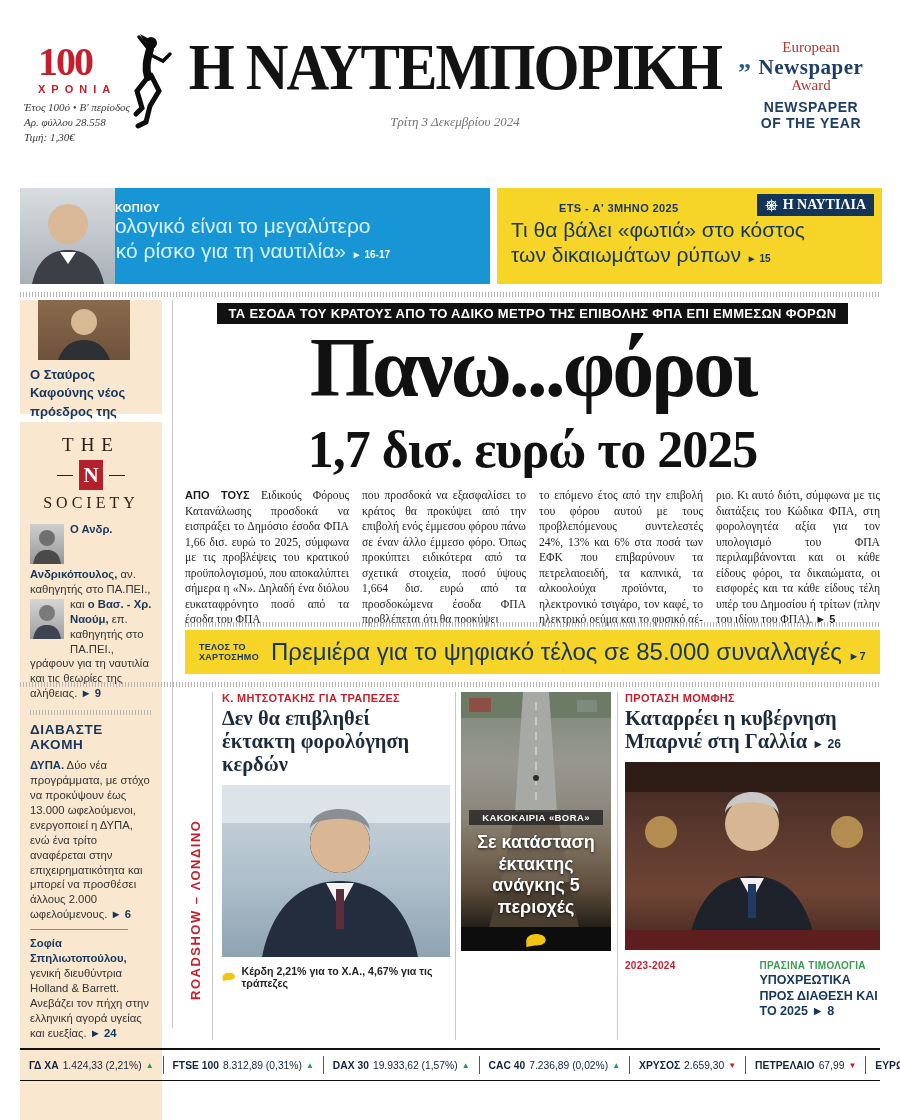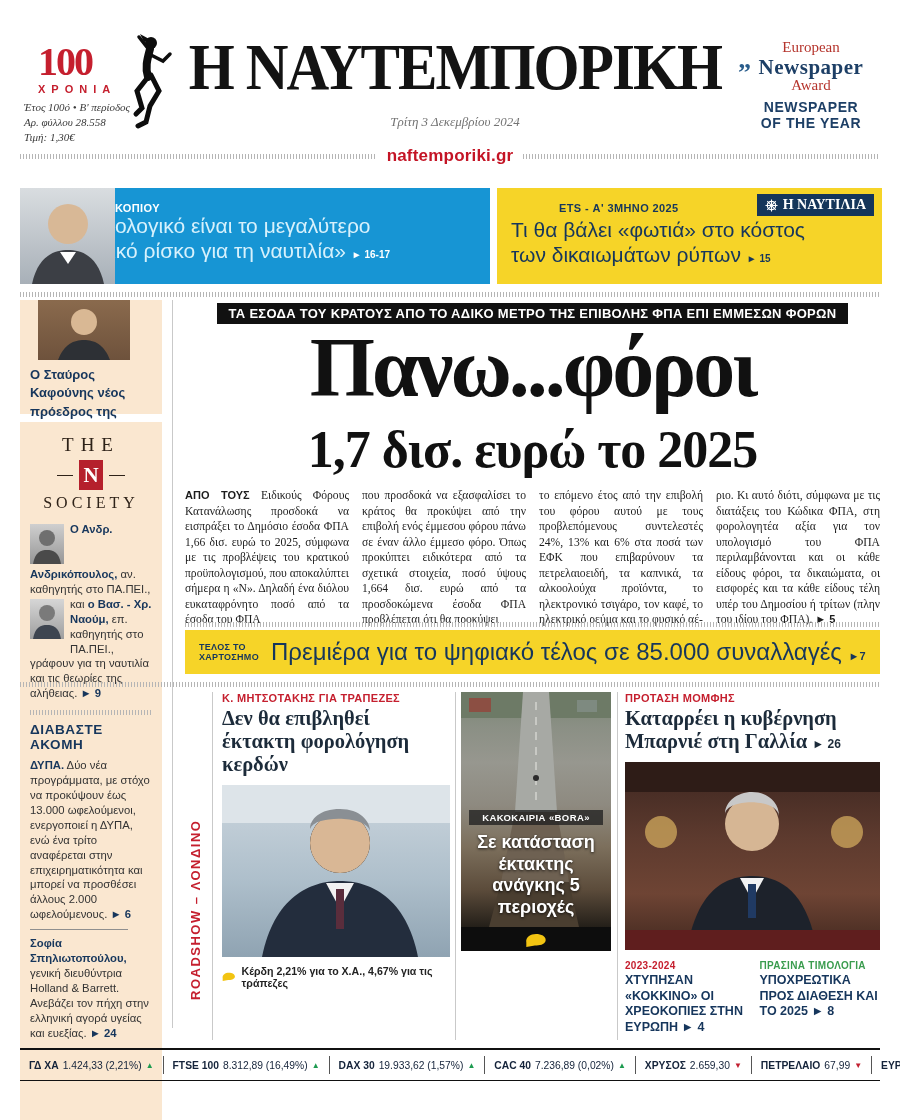--- a/index.html
+++ b/index.html
@@ -102,25 +102,20 @@
   </div>
 
   <div class="abs" style="left:175px;top:36px;width:560px;text-align:center;">
     <div class="masthead">Η ΝΑΥΤΕΜΠΟΡΙΚΗ</div>
   </div>
   <div class="abs quill" style="left:738px;top:58px;">”</div>
   <div class="abs" style="left:175px;top:112px;width:560px;text-align:center;">
     <span class="m-date">Τρίτη 3 Δεκεμβρίου 2024</span>
   </div>
 
-  <div class="abs" style="left:20px;top:146px;width:860px;display:flex;align-items:center;gap:10px;">
-    <div class="ticks" style="flex:1;"></div>
-    <span class="site">naftemporiki.gr</span>
-    <div class="ticks" style="flex:1;"></div>
-  </div>
 
   <div class="abs award" style="left:737px;top:40px;width:148px;">
     <div class="aw-r">European</div>
     <div class="aw-bl">Newspaper</div>
     <div class="aw-r">Award</div>
     <div class="aw-n" style="margin-top:5px;">NEWSPAPER</div>
     <div class="aw-n">OF THE YEAR</div>
   </div>
 
   <div class="abs banner" style="left:20px;top:188px;width:470px;height:96px;background:#1795d4;">
@@ -322,42 +317,39 @@
         <path d="M100 52 C102 36 152 36 154 54 C154 40 142 30 127 30 C112 30 100 40 100 52 Z" fill="#c8c8c8"></path>
         <path d="M62 188 C72 128 100 114 127 114 C154 114 182 128 192 188 Z" fill="#1d222b"></path>
         <path d="M115 116 L127 138 L139 116 Z" fill="#f2f2f2"></path>
         <rect x="123" y="122" width="8" height="34" fill="#203a63"></rect>
         <rect x="0" y="168" width="255" height="20" fill="#5f1e1e"></rect>
       </svg>
     </div>
     <div style="display:flex;gap:14px;margin-top:10px;">
       <div style="flex:1;">
         <div class="kicker-red" style="font-size:10px;">2023-2024</div>
-        <div class="brief-t" style="margin-top:2px;">
-          <span>ΧΤΥΠΗΣΑΝ «ΚΟΚΚΙΝΟ» ΟΙ ΧΡΕΟΚΟΠΙΕΣ ΣΤΗΝ ΕΥΡΩΠΗ </span><span>► 4</span>
-        </div>
       </div>
       <div style="flex:1;">
         <div class="kicker-green">ΠΡΑΣΙΝΑ ΤΙΜΟΛΟΓΙΑ</div>
         <div class="brief-t" style="margin-top:2px;">
           <span>ΥΠΟΧΡΕΩΤΙΚΑ ΠΡΟΣ ΔΙΑΘΕΣΗ ΚΑΙ ΤΟ 2025 </span><span>► 8</span>
         </div>
       </div>
     </div>
   </div>
 
   <div class="abs ticker" style="left:20px;top:1048px;width:860px;">
     <div class="tk">
       <span class="tk-l">ΓΔ ΧΑ</span>
       <span class="tk-v">1.424,33 (2,21%)</span>
       <span class="tk-a up">▲</span>
     </div>
     <div class="tk">
       <span class="tk-l">FTSE 100</span>
-      <span class="tk-v">8.312,89 (16,49%)</span>
+      <span class="tk-v">8.312,89 (0,31%)</span>
       <span class="tk-a up">▲</span>
     </div>
     <div class="tk">
       <span class="tk-l">DAX 30</span>
       <span class="tk-v">19.933,62 (1,57%)</span>
       <span class="tk-a up">▲</span>
     </div>
     <div class="tk">
       <span class="tk-l">CAC 40</span>
       <span class="tk-v">7.236,89 (0,02%)</span>

